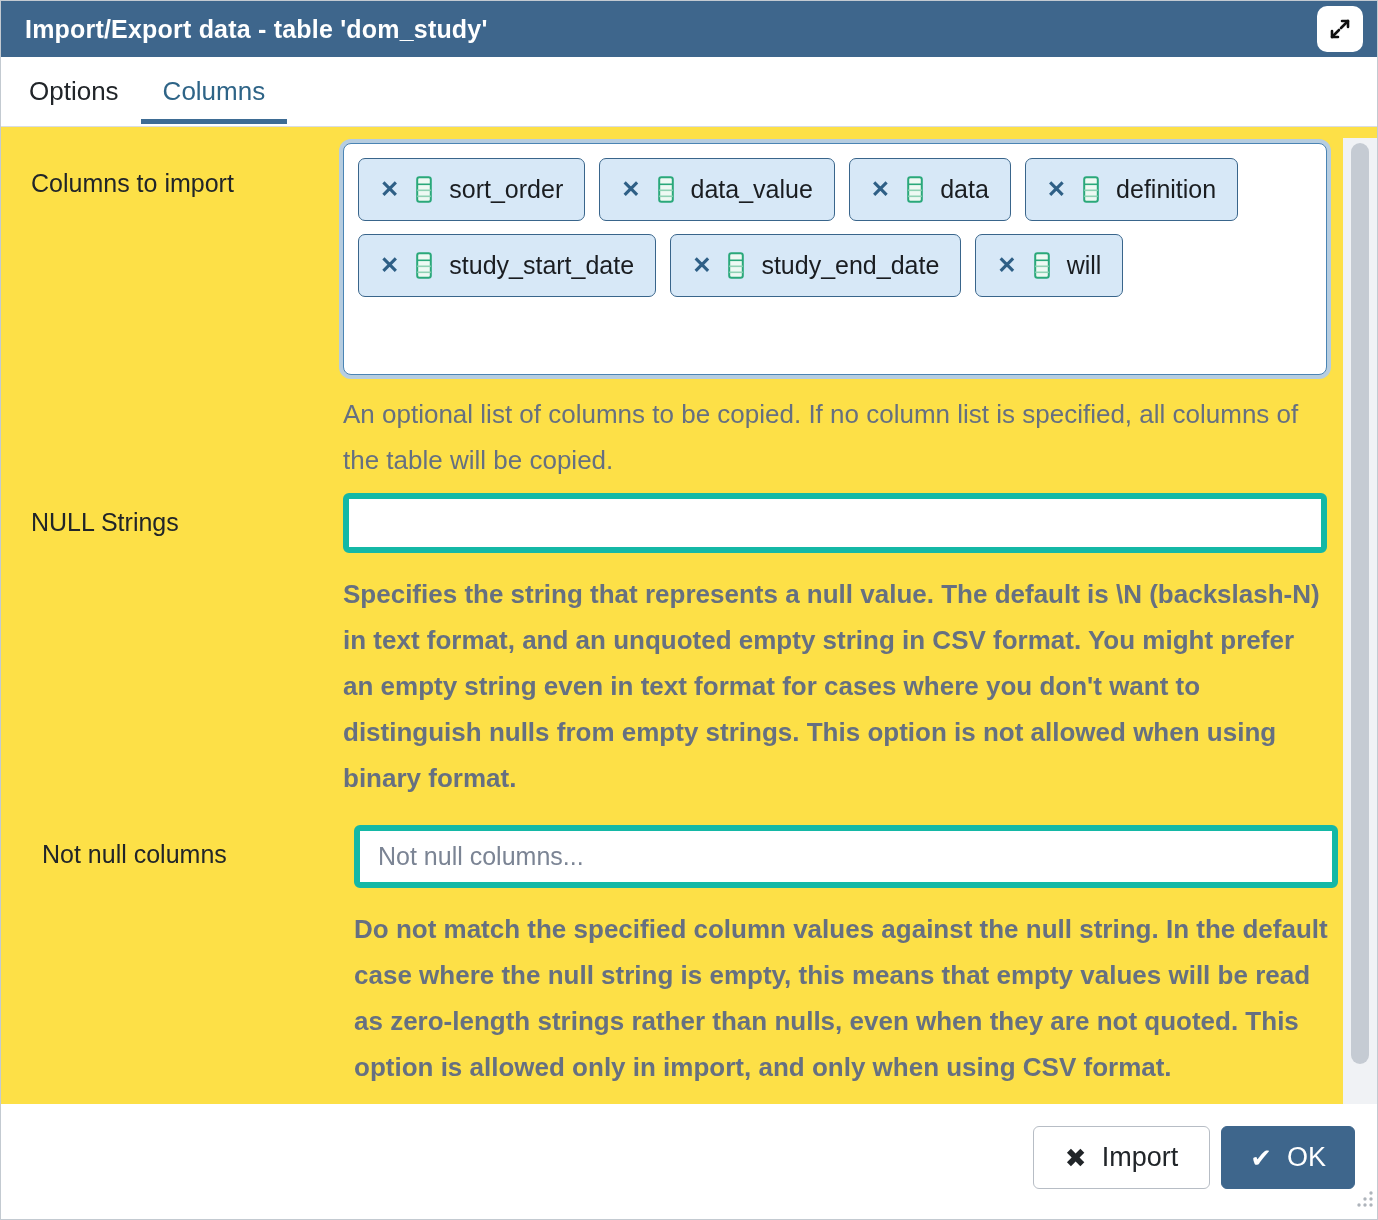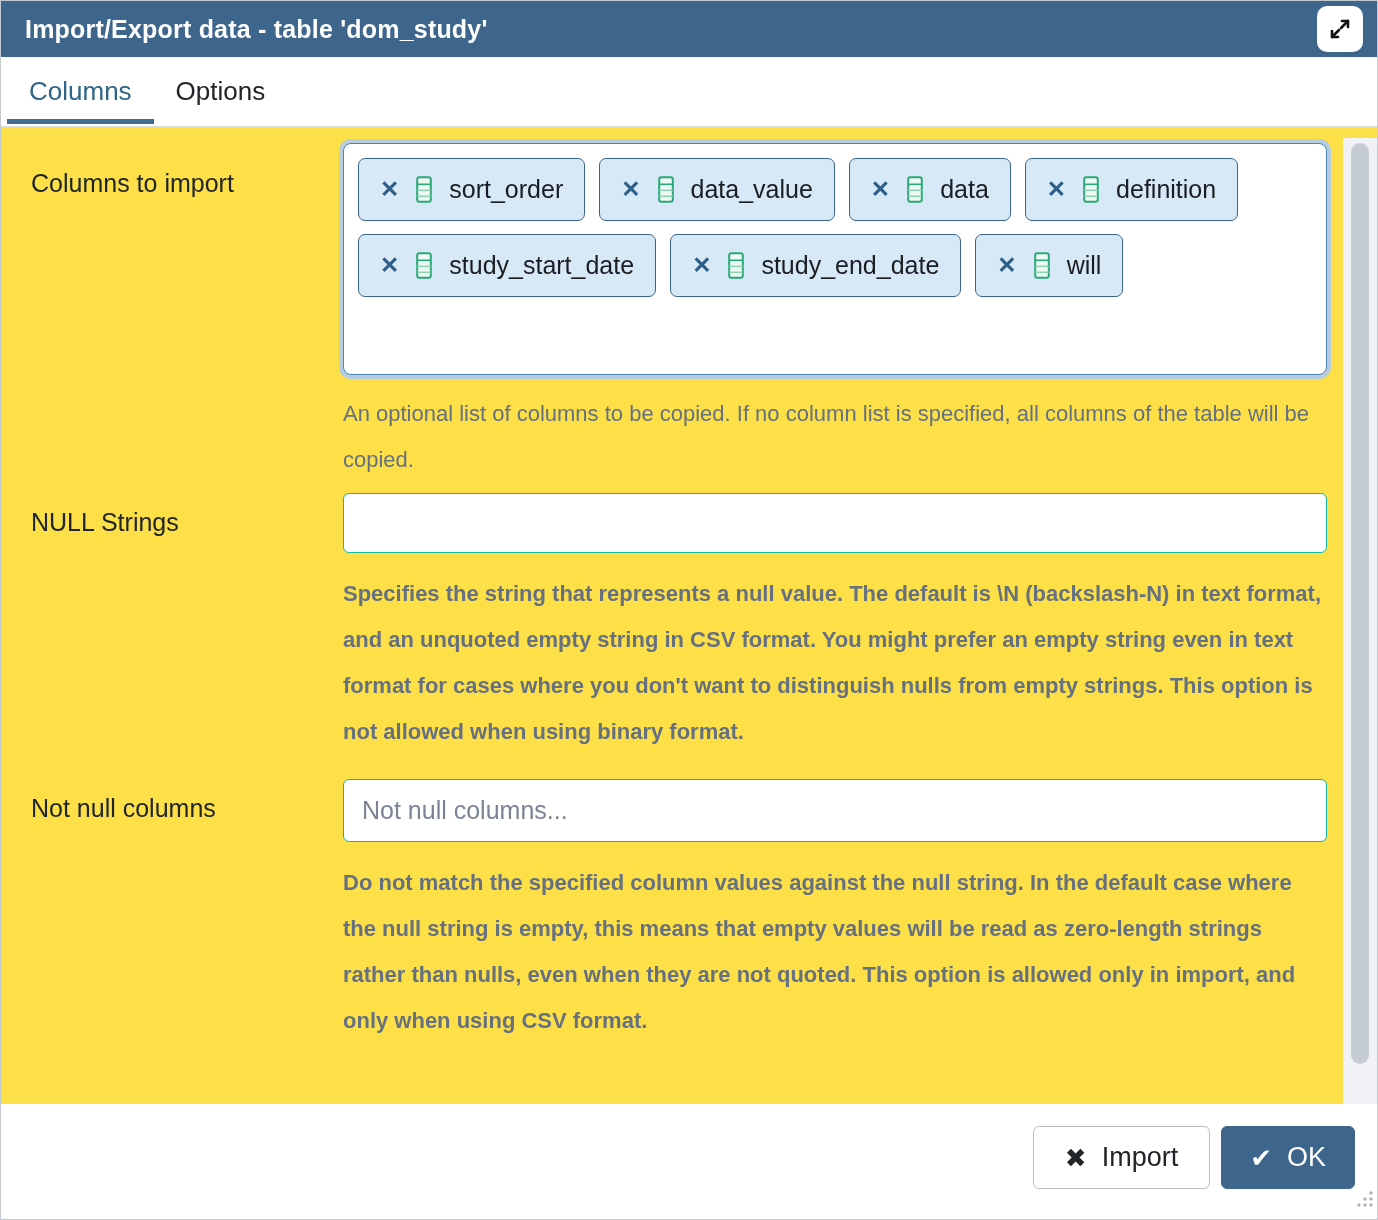--- a/index.html
+++ b/index.html
@@ -105,33 +105,33 @@
     color: #2e5f86;
     font-size: 23px;
     font-weight: 700;
     cursor: pointer;
     line-height: 1;
   }
   .col-icon { width: 16px; height: 27px; flex: none; }
 
   .help {
     margin-top: 16px;
-    font-size: 22px;
+    font-size: 26px;
     line-height: 46px;
     color: #667081;
   }
   .mt-b { margin-top: 10px; }
-  .mt-c { margin-top: 24px; }
+  .mt-c { margin-top: 24px; margin-left: 11px; }
   .help-b { margin-top: 18px; font-weight: bold; }
 
   .text-input {
     width: 100%;
     height: 60px;
     background: #fff;
-    border: 1px solid #14b8a6;
+    border: 6px solid #14b8a6;
     border-radius: 6px;
     padding: 0 18px;
     font-size: 25px;
     font-family: inherit;
     color: #212529;
     outline: none;
   }
   .text-input.tall { height: 63px; }
   .text-input::placeholder { color: #7b8494; opacity: 1; }
 
@@ -200,22 +200,22 @@
     <svg viewBox="0 0 24 24" fill="none" stroke="#111" stroke-width="2.6" stroke-linecap="round" stroke-linejoin="round">
       <path d="M14 4h6v6"></path>
       <path d="M20 4l-7 7"></path>
       <path d="M10 20H4v-6"></path>
       <path d="M4 20l7-7"></path>
     </svg>
   </button>
 </div>
 
 <div class="tabbar">
+  <button class="tab">Options</button>
   <button class="tab active">Columns</button>
-  <button class="tab">Options</button>
 </div>
 
 <div class="content">
 
   <div class="form-row">
     <div class="row-label pt-select">Columns to import</div>
     <div class="row-control">
       <div class="multiselect">
   <span class="chip">
     <span class="chip-x">✕</span>

